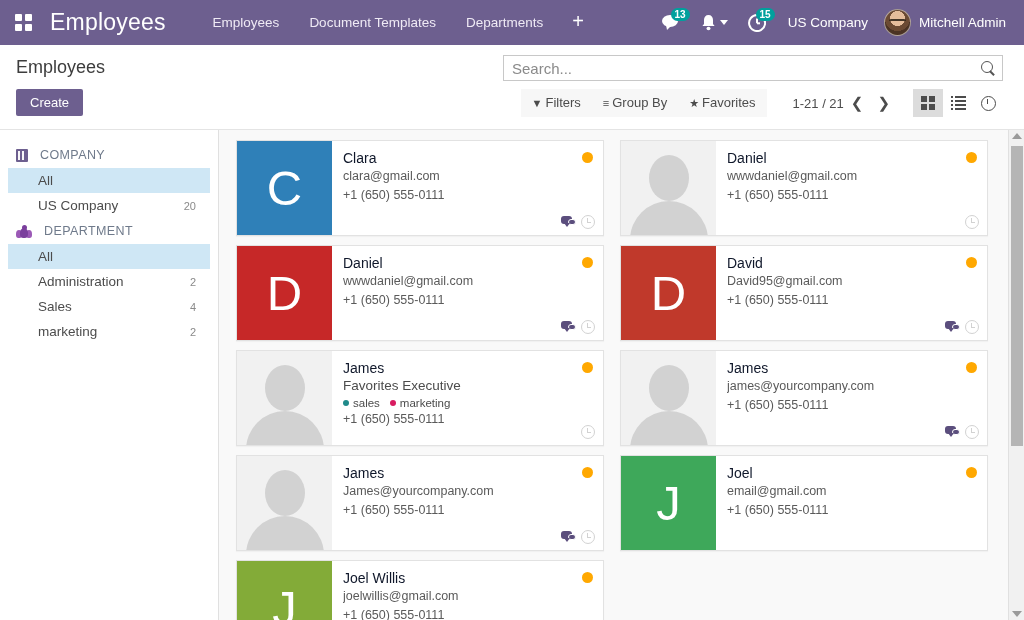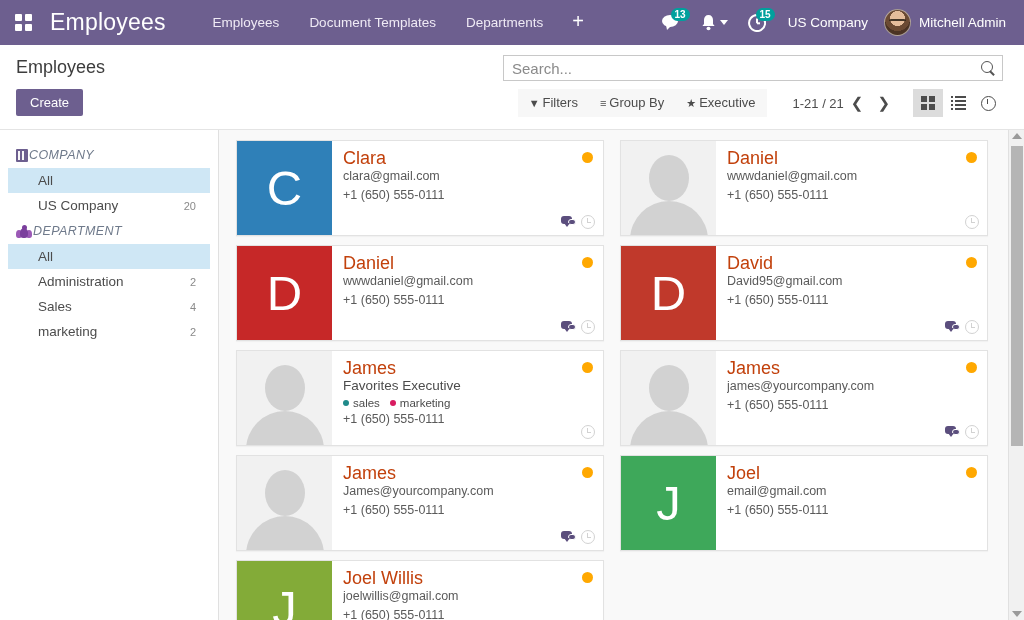--- a/index.html
+++ b/index.html
@@ -155,21 +155,21 @@
 
   
   .sidebar {
     width: 219px; background: #ffffff; border-right: 1px solid #e0e0e0;
     padding-top: 12px; flex: none; overflow: hidden;
   }
   .sb-section {
     display: flex; align-items: center; padding: 6px 0 6px 16px;
     font-size: 12.5px; color: #6f7a8b; letter-spacing: .4px; font-weight: 400;
   }
-  .sb-section .sb-label { margin-left: 1px; font-style: italic; }
+  .sb-section .sb-label { margin-left: 12px; }
   .ico-building {
     width: 12px; height: 13px; background: #6d5f8f; position: relative; border-radius: 1px; flex:none;
   }
   .ico-building::after {
     content:""; position:absolute; left:2px; top:2px; width:8px; height:9px;
     background:
       linear-gradient(to right, #fff 0 2px, transparent 2px 4px, #fff 4px 6px, transparent 6px 8px);
     background-size: 100% 2.4px;
     background-repeat: repeat-y;
     opacity: .95;
@@ -252,21 +252,21 @@
     background:#e79db1; border-radius: 30% 30% 0 0;
   }
   .photo .collar {
     position:absolute; left:40%; top:70%; width:22%; height:16%;
     background:#f4e2e6; transform: rotate(45deg);
   }
   .kbody {
     flex: 1; padding: 9px 11px 0 11px; position: relative; min-width: 0;
   }
   .kname {
-    font-size: 18px; color: #c2410c; font-weight: 400; line-height: 17px;
+    font-size: 14px; color: #0f172a; font-weight: 400; line-height: 17px;
     white-space: nowrap; overflow: hidden; text-overflow: ellipsis;
     padding-right: 24px;
   }
   .kjob {
     font-size: 13.5px; color: #4c4c4c; line-height: 18px;
     white-space: nowrap; overflow: hidden; text-overflow: ellipsis;
   }
   .ktags { display: flex; align-items: center; gap: 10px; padding: 2px 0 1px 0; }
   .ktag { display: flex; align-items: center; font-size: 11.5px; color: #4c4c4c; }
   .ktag .dot { width: 6px; height: 6px; border-radius: 50%; margin-right: 4px; display:inline-block; }
@@ -391,21 +391,21 @@
 
   <div class="cp-toolbar">
     <div class="filters-group">
       <div class="fitem">
         <span class="fglyph">▼</span><span>Filters</span>
       </div>
       <div class="fitem">
         <span class="fglyph">≡</span><span>Group By</span>
       </div>
       <div class="fitem">
-        <span class="fglyph">★</span><span>Executive</span>
+        <span class="fglyph">★</span><span>Favorites</span>
       </div>
     </div>
 
     <div class="pager">
       <span class="counter">1-21 / 21</span>
       <span class="arrow">❮</span>
       <span class="arrow">❯</span>
     </div>
 
     <div class="viewswitch">

